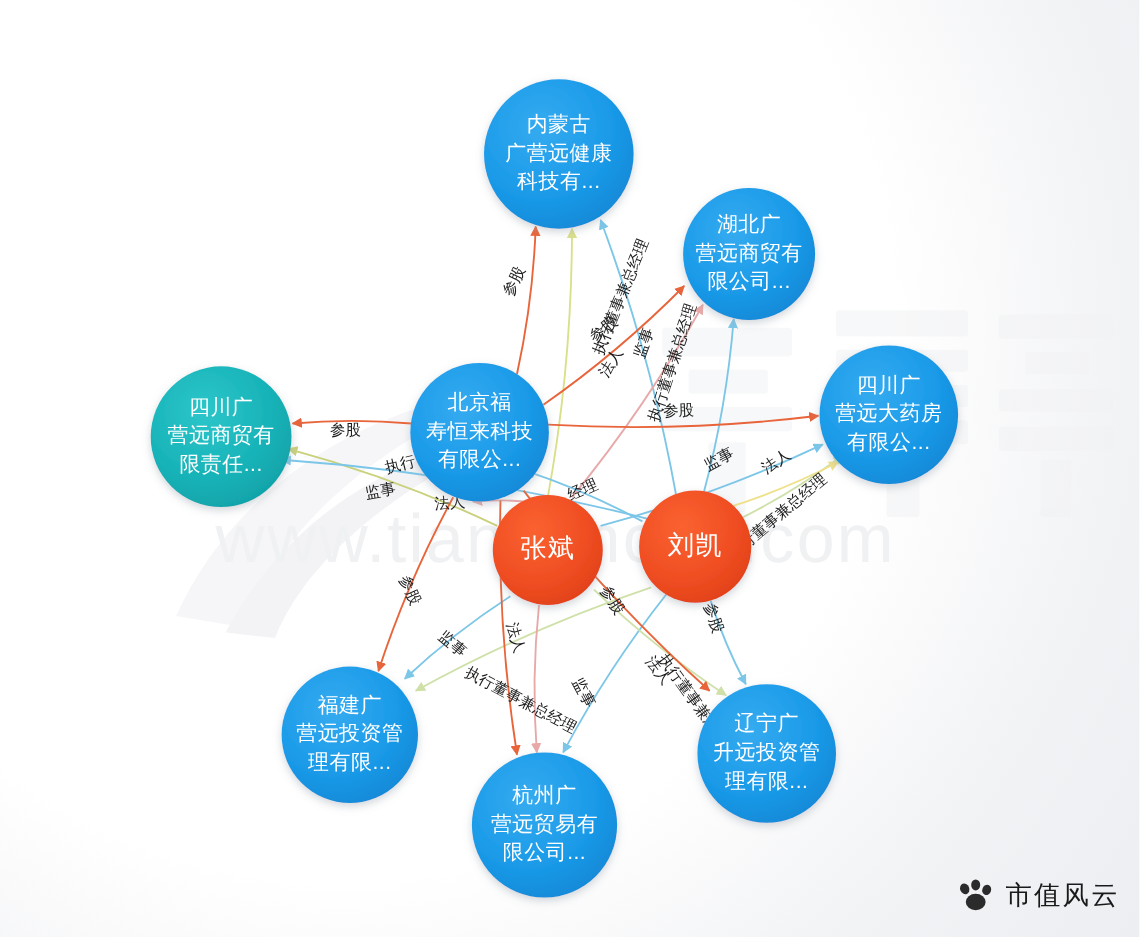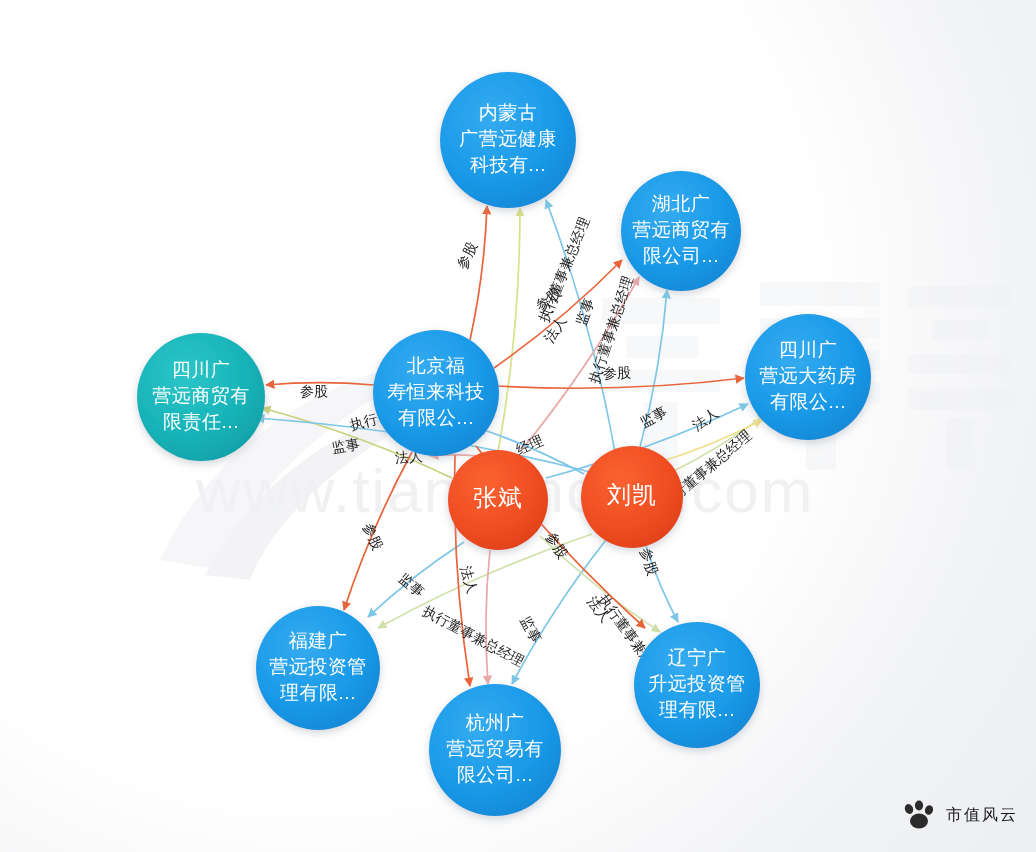--- a/index.html
+++ b/index.html
@@ -76,21 +76,21 @@
   #brand {
     position: absolute;
     right: 18px;
     bottom: 22px;
     display: flex;
     align-items: center;
     gap: 10px;
   }
   #brand .brand-text {
     font-family: "Liberation Sans", "DejaVu Sans", sans-serif;
-    font-size: 16px;
+    font-size: 24px;
     color: #1a1a1a;
     letter-spacing: 2px;
   }
 </style>
 </head>
 <body>
 
 <div id="stage">
 
   <svg class="wm-swoosh" viewBox="0 0 330 250">

